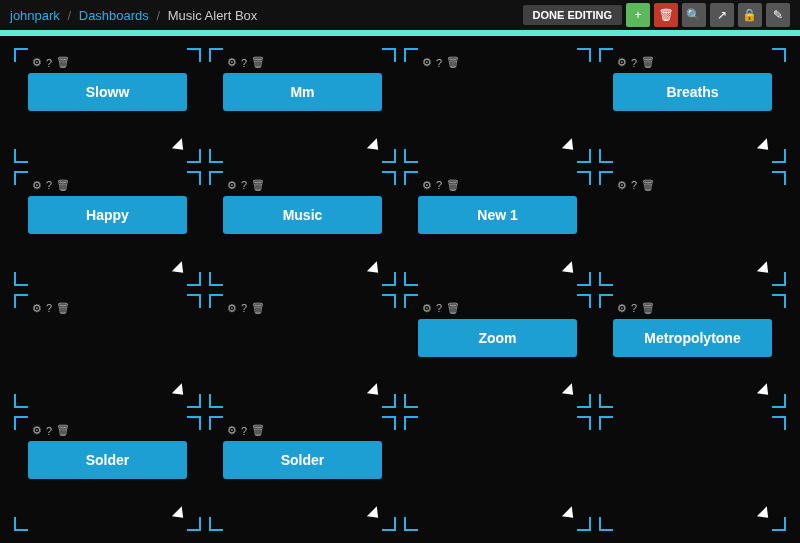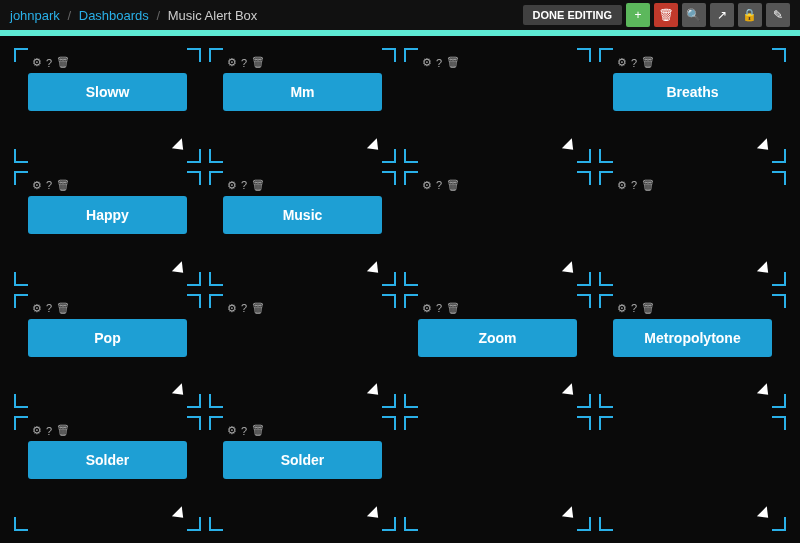--- a/index.html
+++ b/index.html
@@ -305,49 +305,49 @@
       <div class="corner-tr"></div>
       <div class="corner-bl"></div>
       <div class="corner-br"></div>
       <div class="cell-arrow"></div>
       <div class="cell-content">
         <div class="tool-row">
           <span class="tool-icon">⚙</span>
           <span class="tool-icon">?</span>
           <span class="tool-icon">🗑</span>
         </div>
-      </div>
-    </div>
-    <div class="cell">
-      <div class="corner-tl"></div>
-      <div class="corner-tr"></div>
-      <div class="corner-bl"></div>
-      <div class="corner-br"></div>
-      <div class="cell-arrow"></div>
-      <div class="cell-content">
-        <div class="tool-row">
-          <span class="tool-icon">⚙</span>
-          <span class="tool-icon">?</span>
-          <span class="tool-icon">🗑</span>
-        </div>
-      </div>
-    </div>
-    <div class="cell">
-      <div class="corner-tl"></div>
-      <div class="corner-tr"></div>
-      <div class="corner-bl"></div>
-      <div class="corner-br"></div>
-      <div class="cell-arrow"></div>
-      <div class="cell-content">
-        <div class="tool-row">
-          <span class="tool-icon">⚙</span>
-          <span class="tool-icon">?</span>
-          <span class="tool-icon">🗑</span>
-        </div>
-        <button class="widget-btn">Pop</button>
+        <button class="widget-btn">New 1</button>
+      </div>
+    </div>
+    <div class="cell">
+      <div class="corner-tl"></div>
+      <div class="corner-tr"></div>
+      <div class="corner-bl"></div>
+      <div class="corner-br"></div>
+      <div class="cell-arrow"></div>
+      <div class="cell-content">
+        <div class="tool-row">
+          <span class="tool-icon">⚙</span>
+          <span class="tool-icon">?</span>
+          <span class="tool-icon">🗑</span>
+        </div>
+      </div>
+    </div>
+    <div class="cell">
+      <div class="corner-tl"></div>
+      <div class="corner-tr"></div>
+      <div class="corner-bl"></div>
+      <div class="corner-br"></div>
+      <div class="cell-arrow"></div>
+      <div class="cell-content">
+        <div class="tool-row">
+          <span class="tool-icon">⚙</span>
+          <span class="tool-icon">?</span>
+          <span class="tool-icon">🗑</span>
+        </div>
       </div>
     </div>
     <div class="cell">
       <div class="corner-tl"></div>
       <div class="corner-tr"></div>
       <div class="corner-bl"></div>
       <div class="corner-br"></div>
       <div class="cell-arrow"></div>
       <div class="cell-content">
         <div class="tool-row">

